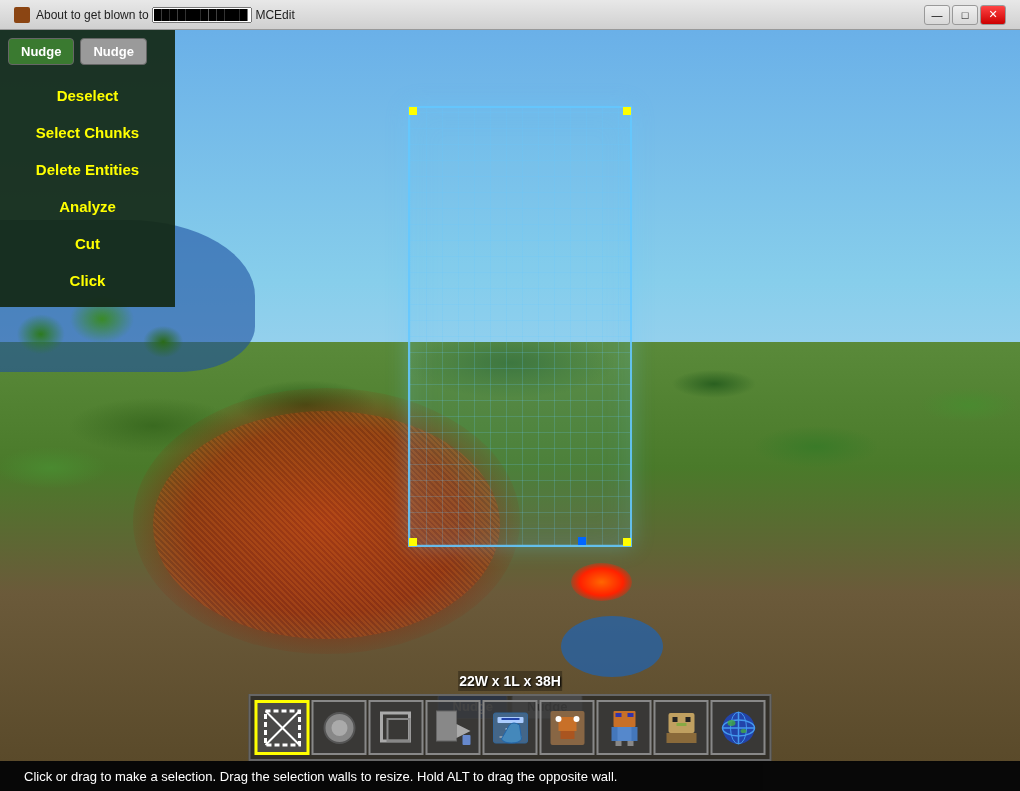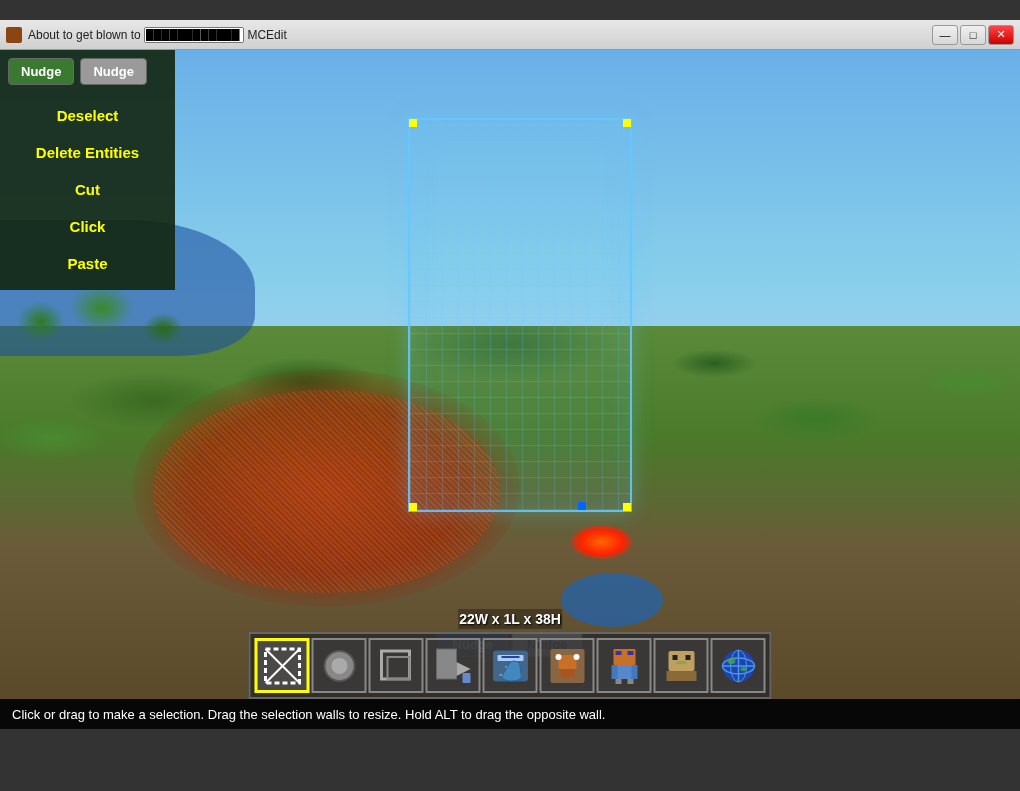--- a/index.html
+++ b/index.html
@@ -13,24 +13,23 @@
 
     
     .title-bar {
       width: 100%;
       height: 30px;
       background: linear-gradient(to bottom, #e8e8e8, #d0d0d0);
       border-bottom: 1px solid #999;
       display: flex;
       align-items: center;
       justify-content: space-between;
-      padding: 0 6px;
+      padding: 0 14px;
       position: relative;
       z-index: 100;
-      margin-top: 20px;
     }
     .title-bar-left {
       display: flex;
       align-items: center;
       gap: 6px;
     }
     .title-bar-icon {
       width: 16px;
       height: 16px;
       background: #8B4513;
@@ -54,21 +53,21 @@
       align-items: center;
       justify-content: center;
       font-size: 11px;
       cursor: pointer;
     }
     .tb-btn.close { background: linear-gradient(to bottom, #f44, #c00); color: white; }
 
     
     .game-area {
       width: 100%;
-      height: 679px;
+      height: 761px;
       position: relative;
       overflow: hidden;
     }
 
     
     .sky {
       position: absolute;
       top: 0; left: 0;
       width: 100%;
       height: 55%;
@@ -334,21 +333,21 @@
     
     .status-bar {
       position: absolute;
       bottom: 0;
       left: 0;
       width: 100%;
       height: 30px;
       background: rgba(0,0,0,0.85);
       display: flex;
       align-items: center;
-      padding: 0 12px;
+      padding: 0 24px;
       margin-top: 21px;
     }
     .status-text {
       color: white;
       font-size: 13px;
     }
   </style>
 </head>
 <body>
 
@@ -393,24 +392,25 @@
     <div class="selection-corner br"></div>
     <div class="selection-marker"></div>
   </div>
 
   <div class="side-panel">
     <div class="nudge-row">
       <button class="nudge-btn green">Nudge</button>
       <button class="nudge-btn gray">Nudge</button>
     </div>
     <button class="menu-item">Deselect</button>
+    <button class="menu-item">Select Chunks</button>
     <button class="menu-item">Delete Entities</button>
+    <button class="menu-item">Analyze</button>
     <button class="menu-item">Cut</button>
     <button class="menu-item">Click</button>
-    <button class="menu-item">Paste</button>
   </div>
 
   <div class="dimension-text">22W x 1L x 38H</div>
 
   <div class="bottom-nudge">
     <button class="bottom-nudge-btn blue">Nudge</button>
     <button class="bottom-nudge-btn light">Nudge</button>
   </div>
 
   <div class="hotbar">

